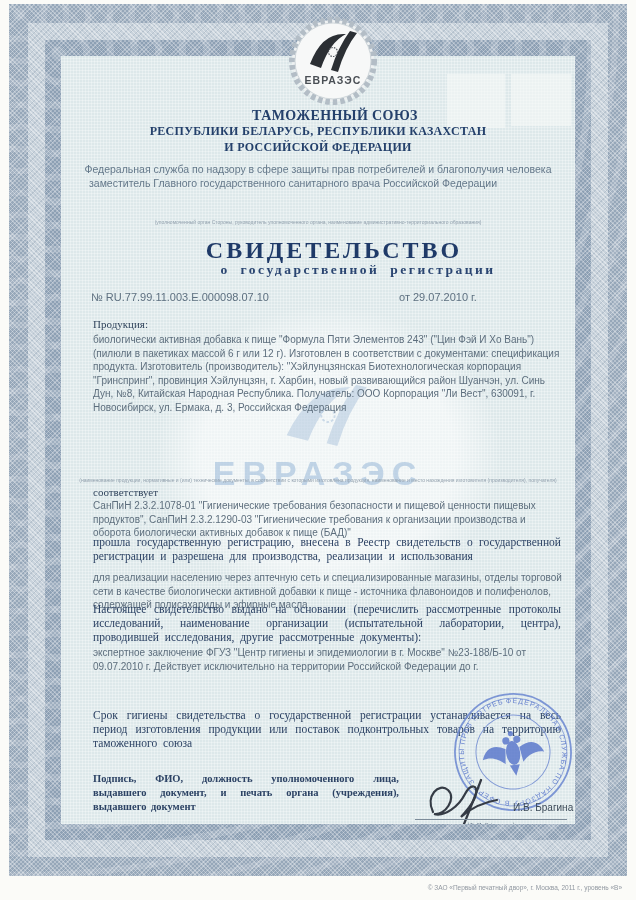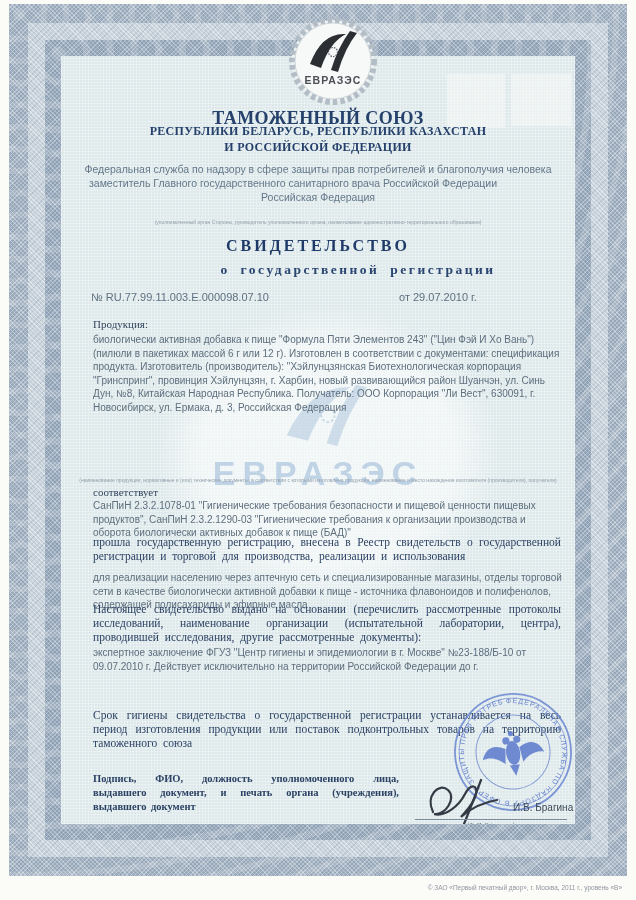--- a/index.html
+++ b/index.html
@@ -36,25 +36,25 @@
       repeating-linear-gradient(0deg, rgba(255,255,255,.30) 0 1px, transparent 1px 3px),
       repeating-linear-gradient(90deg, rgba(255,255,255,.30) 0 1px, transparent 1px 3px);
     overflow:hidden;}
   .patch{position:absolute;background:rgba(247,250,248,.55);}
 
   
   .serif{font-family:"Liberation Serif",serif;color:#2e4463;}
   .sans{font-family:"Liberation Sans",sans-serif;color:#5d6e7d;}
   .abs{position:absolute;}
   .center{text-align:center;width:100%;}
-  .hdr1{font-size:18px;font-weight:bold;color:#24406b;letter-spacing:.4px;}
+  .hdr1{font-size:14px;font-weight:bold;color:#24406b;letter-spacing:.4px;margin-left:17px;}
   .hdr23{font-size:12px;font-weight:bold;color:#24406b;letter-spacing:.3px;}
   .auth{font-size:10.5px;line-height:14px;color:#64788a;}
   .tinycap{font-size:5px;color:#93a1ae;white-space:nowrap;overflow:hidden;text-align:center;}
-  .doctitle{font-size:16px;font-weight:bold;color:#1f3a68;letter-spacing:3px;}
+  .doctitle{font-size:24px;font-weight:bold;color:#1f3a68;letter-spacing:3px;padding-left:16px;}
   .docsub{font-size:13.5px;color:#2a4571;letter-spacing:2.5px;word-spacing:5px;font-weight:bold;padding-left:40px;}
   .numrow{font-size:11px;color:#5e7080;}
   .p-serif{font-size:11.5px;line-height:14px;text-align:justify;word-spacing:3px;color:#2c4264;}
   .p-sans{font-size:10px;line-height:13.5px;color:#5d6e7d;}
   .label-serif{font-size:11px;color:#33465e;}
   .footer{font-size:6.5px;color:#9097a0;}
   .wm-text{font-size:34px;font-weight:bold;letter-spacing:7px;color:rgba(122,163,205,.42);font-family:"Liberation Sans",sans-serif;}
   .fio-line{border-top:1px solid #7d8c9a;height:0;}
   .fio-cap{font-size:6px;color:#55687c;text-align:center;font-family:"Liberation Serif",serif;}
   .bragina{font-size:10px;color:#3c4a58;}
@@ -80,37 +80,36 @@
             <circle cx="45" cy="31" r="5" fill="none" stroke="rgba(110,150,195,.6)" stroke-width="1.4" stroke-dasharray="2 1.5"></circle>
           </svg>
           <div class="abs center wm-text" style="left:0;top:398px;">ЕВРАЗЭС</div>
 
           <div class="abs center serif hdr1" style="top:52px;left:0;">ТАМОЖЕННЫЙ СОЮЗ</div>
           <div class="abs center serif hdr23" style="top:84px;left:0;">И РОССИЙСКОЙ ФЕДЕРАЦИИ</div>
           <div class="abs center serif hdr23" style="top:68px;left:0;">РЕСПУБЛИКИ БЕЛАРУСЬ, РЕСПУБЛИКИ КАЗАХСТАН</div>
 
           <div class="abs center sans auth" style="top:106px;left:0;">Федеральная служба по надзору в сфере защиты прав потребителей и благополучия человека</div>
           <div class="abs sans auth" style="top:120px;left:28px;">заместитель Главного государственного санитарного врача Российской Федерации</div>
-          <div class="abs center sans auth" style="top:134px;left:0;">Российская Федерация</div>
           <div class="abs tinycap" style="top:163px;left:0;width:100%;">(уполномоченный орган Стороны, руководитель уполномоченного органа, наименование административно-территориального образования)</div>
 
           <div class="abs center serif doctitle" style="top:181px;left:0;">СВИДЕТЕЛЬСТВО</div>
           <div class="abs center serif docsub" style="top:206px;left:0;">о государственной регистрации</div>
 
           <div class="abs sans numrow" style="top:235px;left:30px;">№ RU.77.99.11.003.Е.000098.07.10</div>
           <div class="abs sans numrow" style="top:235px;left:338px;">от 29.07.2010  г.</div>
 
           <div class="abs serif label-serif" style="top:262px;left:32px;">Продукция:</div>
           <div class="abs sans p-sans" style="top:277px;left:32px;width:470px;">биологически активная добавка к пище "Формула Пяти Элементов 243" ("Цин Фэй И Хо Вань") (пилюли в пакетиках массой 6 г или 12 г). Изготовлен в соответствии с документами: спецификация продукта. Изготовитель (производитель): "Хэйлунцзянская Биотехнологическая корпорация "Гринспринг", провинция Хэйлунцзян, г. Харбин, новый развивающийся район Шуанчэн, ул. Синь Дун, №8, Китайская Народная Республика. Получатель: ООО Корпорация "Ли Вест", 630091, г. Новосибирск, ул. Ермака, д. 3, Российская Федерация</div>
           <div class="abs tinycap" style="top:421px;left:0;width:100%;">(наименование продукции, нормативные и (или) технические документы, в соответствии с которыми изготовлена продукция, наименование и место нахождения изготовителя (производителя), получателя)</div>
 
           <div class="abs serif label-serif" style="top:430px;left:32px;">соответствует</div>
           <div class="abs sans p-sans" style="top:443px;left:32px;width:472px;">СанПиН 2.3.2.1078-01 "Гигиенические требования безопасности и пищевой ценности пищевых продуктов", СанПиН 2.3.2.1290-03 "Гигиенические требования к организации производства и оборота биологически активных добавок к пище (БАД)"</div>
 
-          <div class="abs serif p-serif" style="top:479px;left:32px;width:468px;">прошла государственную регистрацию, внесена в Реестр свидетельств о государственной регистрации и торговой для производства, реализации и использования</div>
+          <div class="abs serif p-serif" style="top:479px;left:32px;width:468px;">прошла государственную регистрацию, внесена в Реестр свидетельств о государственной регистрации и разрешена для производства, реализации и использования</div>
 
           <div class="abs sans p-sans" style="top:515px;left:32px;width:472px;">для реализации населению через аптечную сеть и специализированные магазины, отделы торговой сети в качестве биологически активной добавки к пище - источника флавоноидов и полифенолов, содержащей полисахариды и эфирные масла</div>
 
           <div class="abs serif p-serif" style="top:546px;left:32px;width:468px;">Настоящее свидетельство выдано на основании (перечислить рассмотренные протоколы исследований, наименование организации (испытательной лаборатории, центра), проводившей исследования, другие рассмотренные документы):</div>
 
           <div class="abs sans p-sans" style="top:590px;left:32px;width:472px;">экспертное заключение ФГУЗ "Центр гигиены и эпидемиологии в г. Москве" №23-188/Б-10 от 09.07.2010 г. Действует исключительно на территории Российской Федерации до г.</div>
 
           <div class="abs serif p-serif" style="top:652px;left:32px;width:468px;">Срок гигиены свидетельства о государственной регистрации устанавливается на весь период изготовления продукции или поставок подконтрольных товаров на территорию таможенного союза</div>
 
           <div class="abs stamp-wrap" style="left:390px;top:634px;width:124px;height:124px;">

